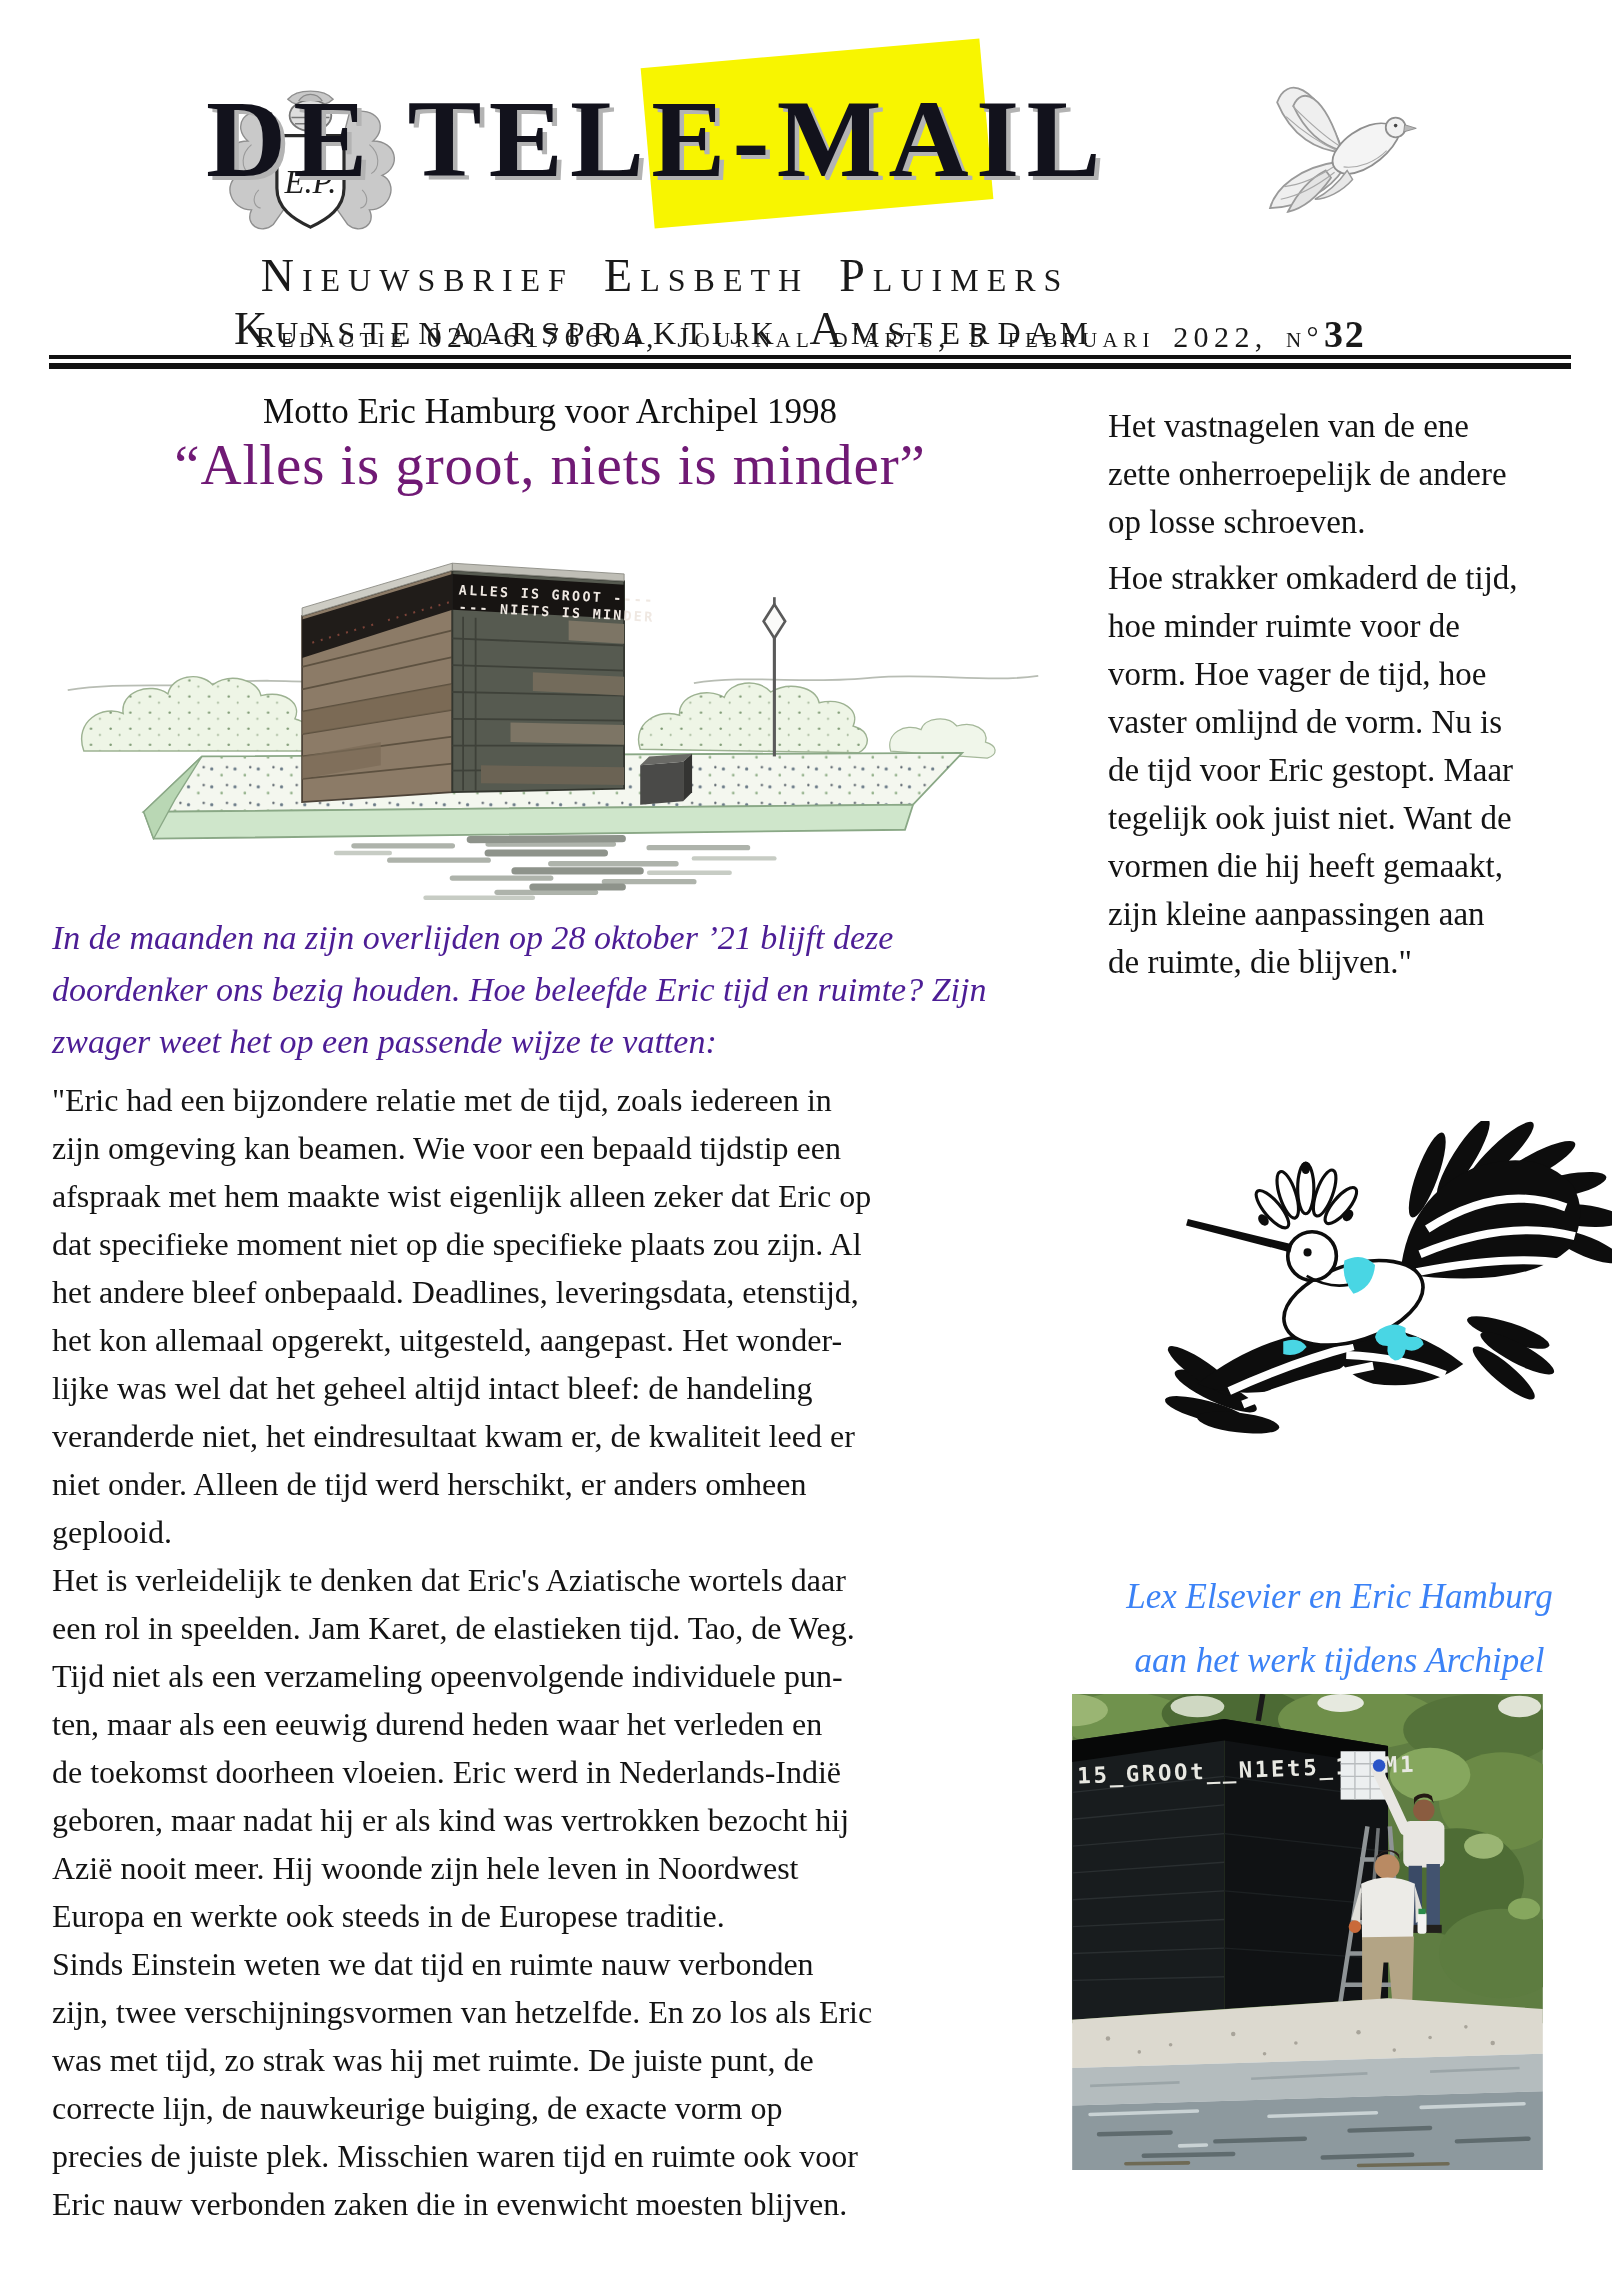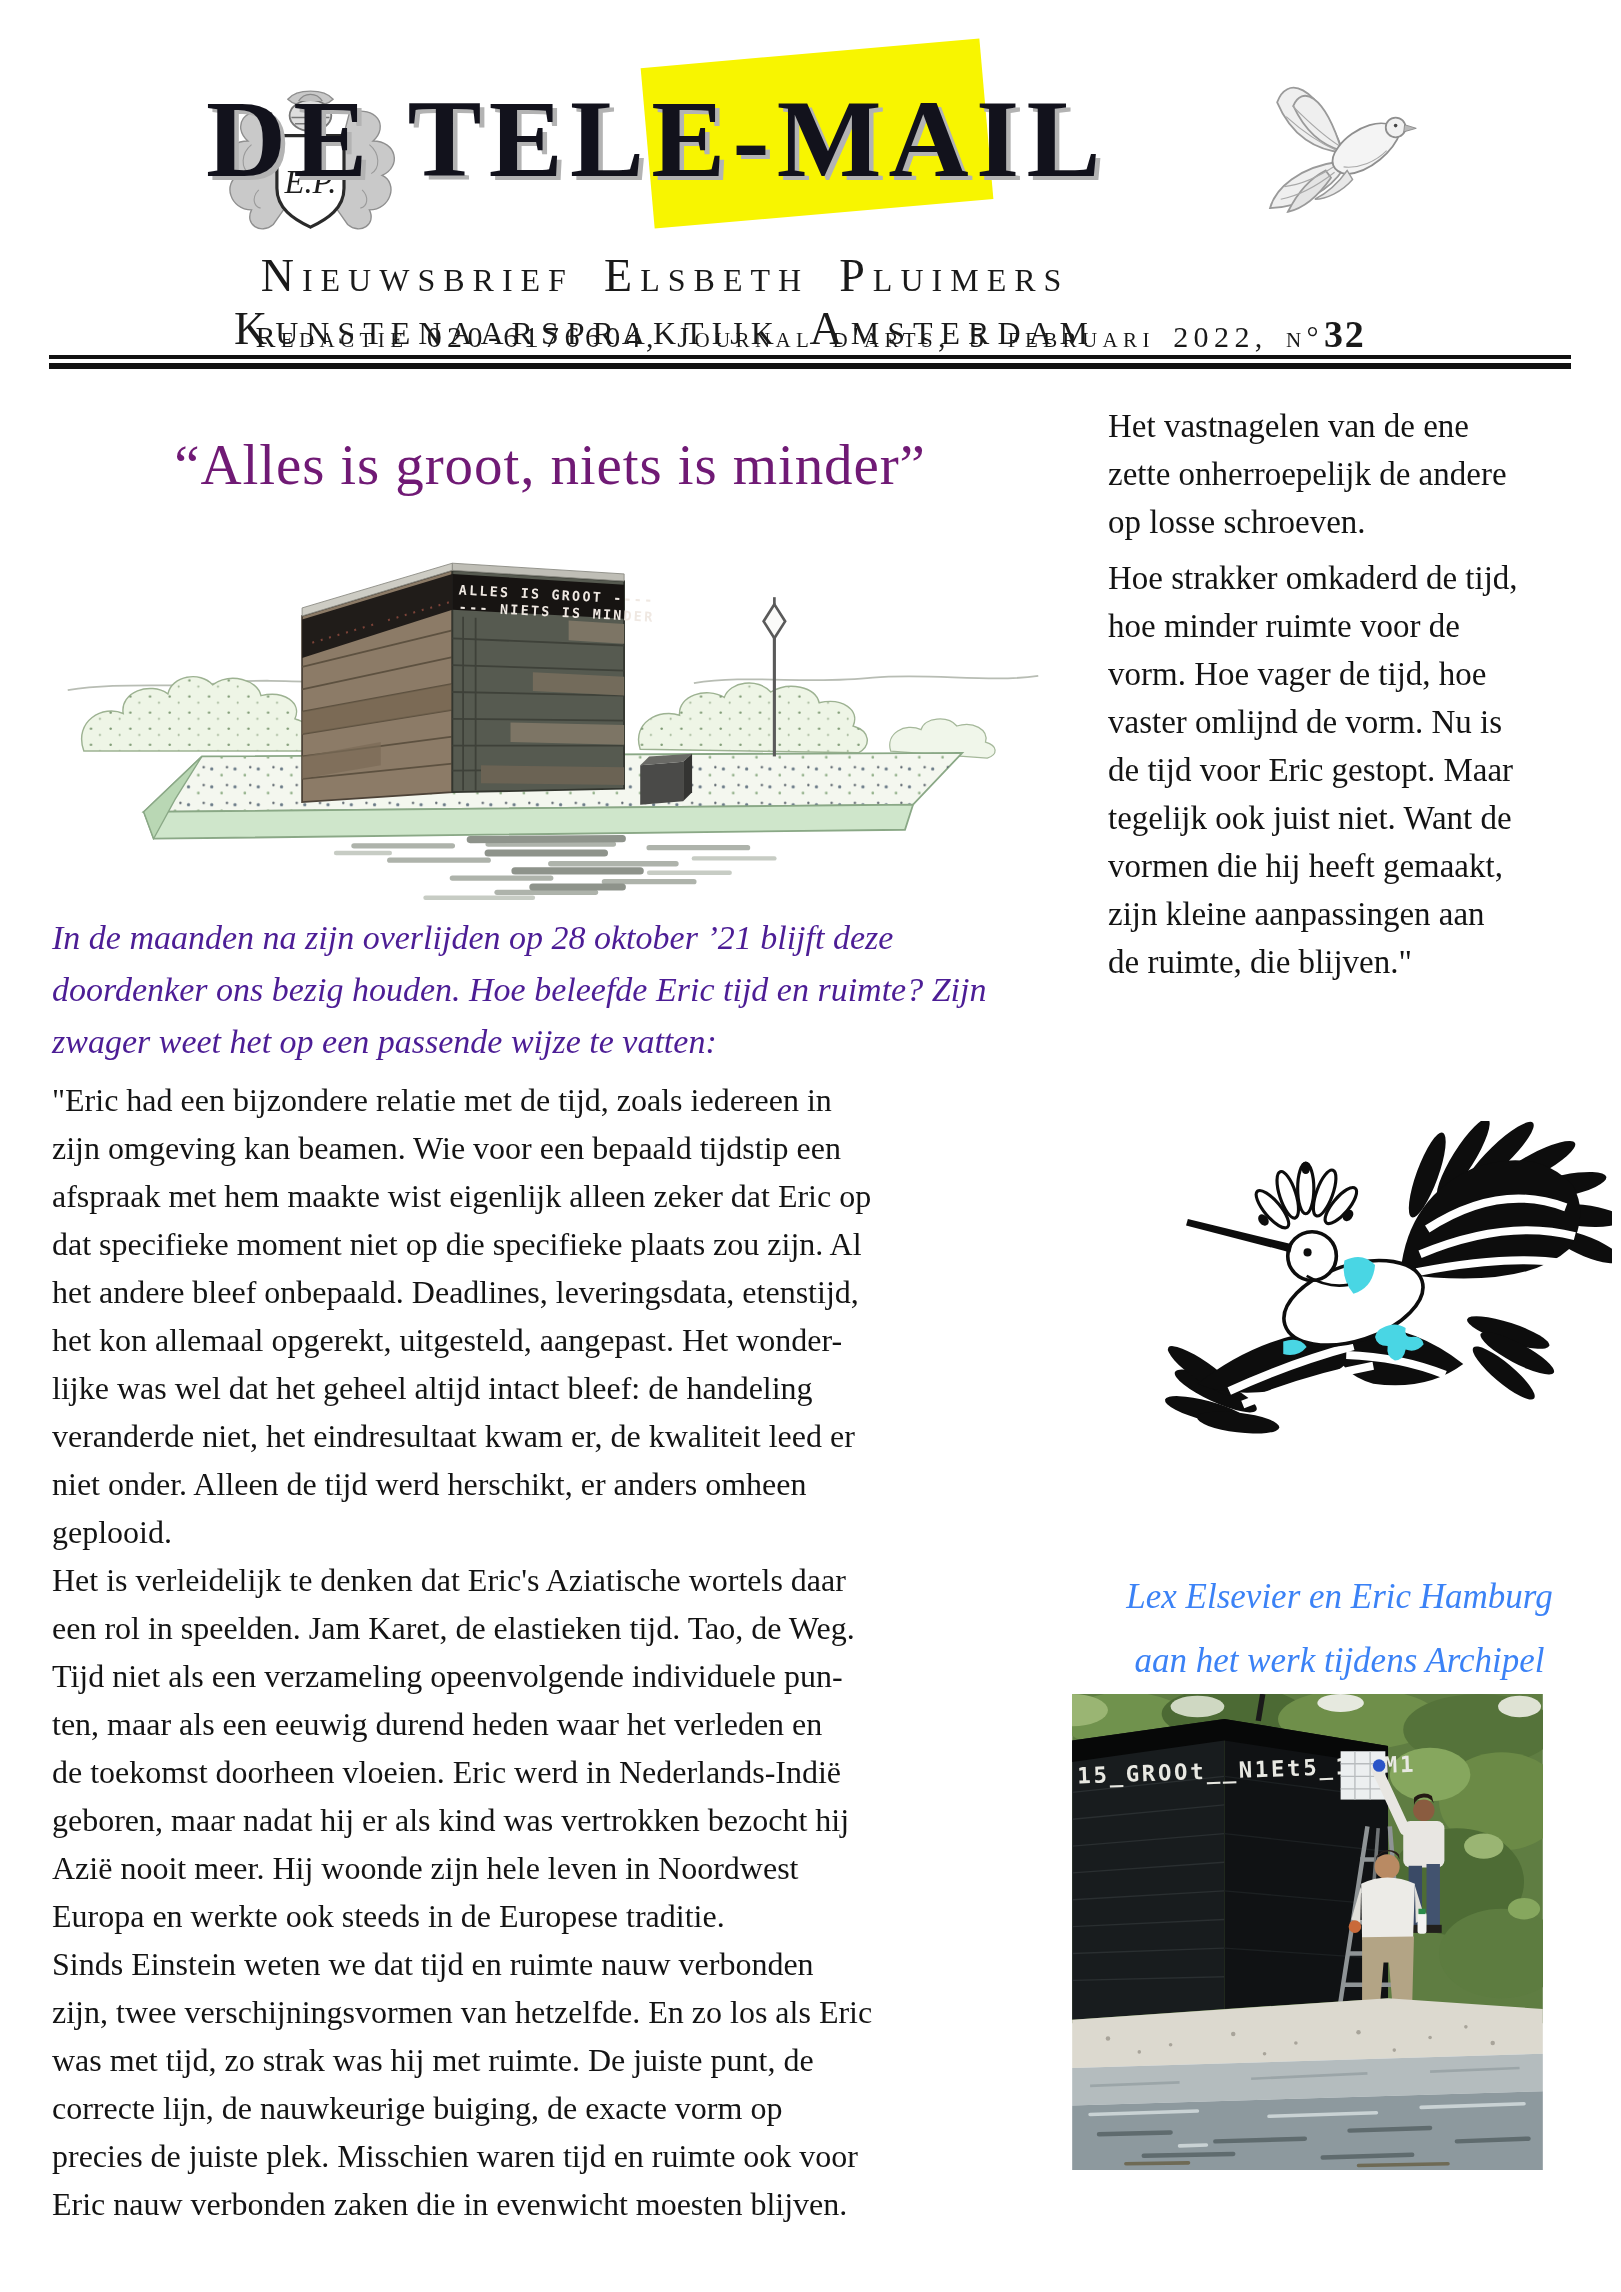--- a/index.html
+++ b/index.html
@@ -104,20 +104,21 @@
     <circle cx="150" cy="72" r="2" fill="#444"></circle>
     <path d="M96,122 C86,136 72,148 60,154 C72,154 90,146 102,132 Z" fill="#e8e8e8" stroke="#9a9a9a" stroke-width="1.6"></path>
     <path d="M92,118 C110,120 128,112 140,100" fill="none" stroke="#aaa" stroke-width="1.2"></path>
   </svg>
 
   <div class="abs subtitle1">Nieuwsbrief Elsbeth Pluimers Kunstenaarspraktijk Amsterdam</div>
   <div class="abs subtitle2"><span>Redactie 020-6176604, Journal d'arts, 5 februari 2022, n°</span><span class="issue-no">32</span></div>
   <div class="abs rule-thin"></div>
   <div class="abs rule-thick"></div>
 
+  <div class="abs motto">Motto Eric Hamburg voor Archipel 1998</div>
   <div class="abs headline">“Alles is groot, niets is minder”</div>
 
   <svg class="abs illustration" viewBox="0 0 1085 417">
     <defs>
       <pattern id="speck" width="26" height="20" patternUnits="userSpaceOnUse">
         <circle cx="5" cy="6" r="1.8" fill="#6b7b88"></circle>
         <circle cx="16" cy="13" r="1.5" fill="#8fae86"></circle>
         <circle cx="22" cy="4" r="1.3" fill="#47505a"></circle>
       </pattern>
       <pattern id="stipple" width="22" height="18" patternUnits="userSpaceOnUse">

